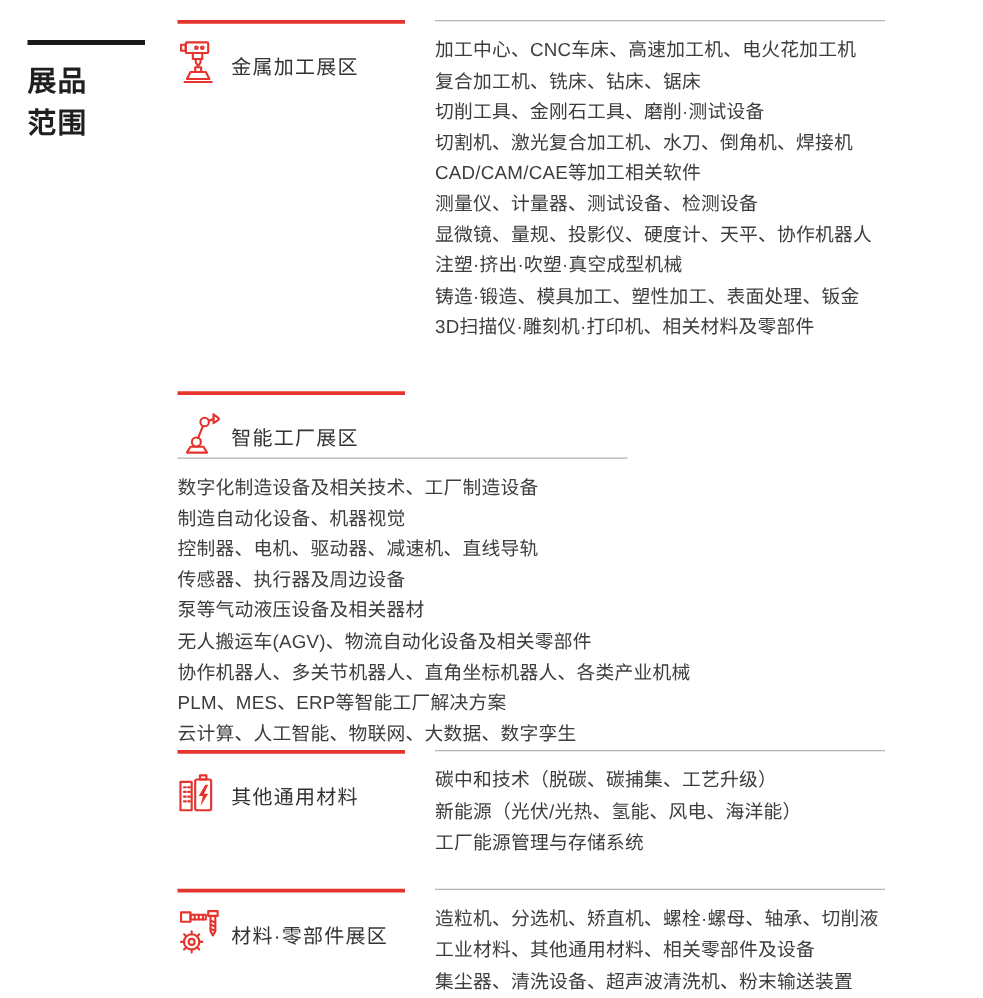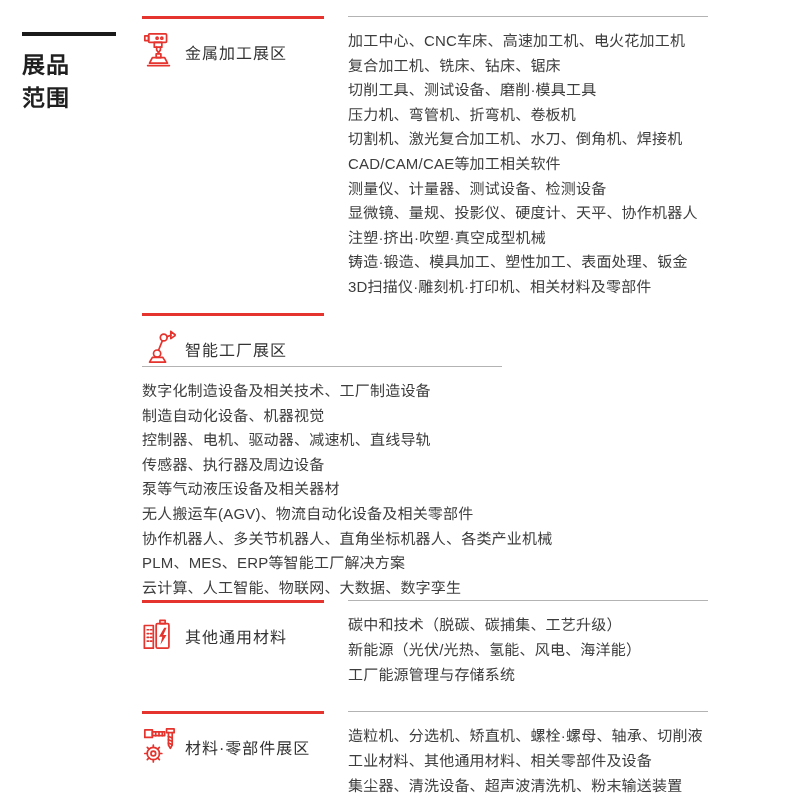--- a/index.html
+++ b/index.html
@@ -59,22 +59,21 @@
             <rect x="15" y="24" width="5" height="4"></rect>
             <path d="M11 28 h13 l3 6 H8 z"></path>
             <path d="M6 36.5 h23"></path>
           </svg>
         </span>
       <h2 class="zone-title">金属加工展区</h2>
     </div>
     <div class="zone-items">
         <p class="zone-item">加工中心、CNC车床、高速加工机、电火花加工机</p>
         <p class="zone-item">复合加工机、铣床、钻床、锯床</p>
-        <p class="zone-item">切削工具、测试设备、磨削·模具工具</p>
-        <p class="zone-item">压力机、弯管机、折弯机、卷板机</p>
+        <p class="zone-item">切削工具、金刚石工具、磨削·测试设备</p>
         <p class="zone-item">切割机、激光复合加工机、水刀、倒角机、焊接机</p>
         <p class="zone-item">CAD/CAM/CAE等加工相关软件</p>
         <p class="zone-item">测量仪、计量器、测试设备、检测设备</p>
         <p class="zone-item">显微镜、量规、投影仪、硬度计、天平、协作机器人</p>
         <p class="zone-item">注塑·挤出·吹塑·真空成型机械</p>
         <p class="zone-item">铸造·锻造、模具加工、塑性加工、表面处理、钣金</p>
         <p class="zone-item">3D扫描仪·雕刻机·打印机、相关材料及零部件</p>
       </div>
   </section>
 

